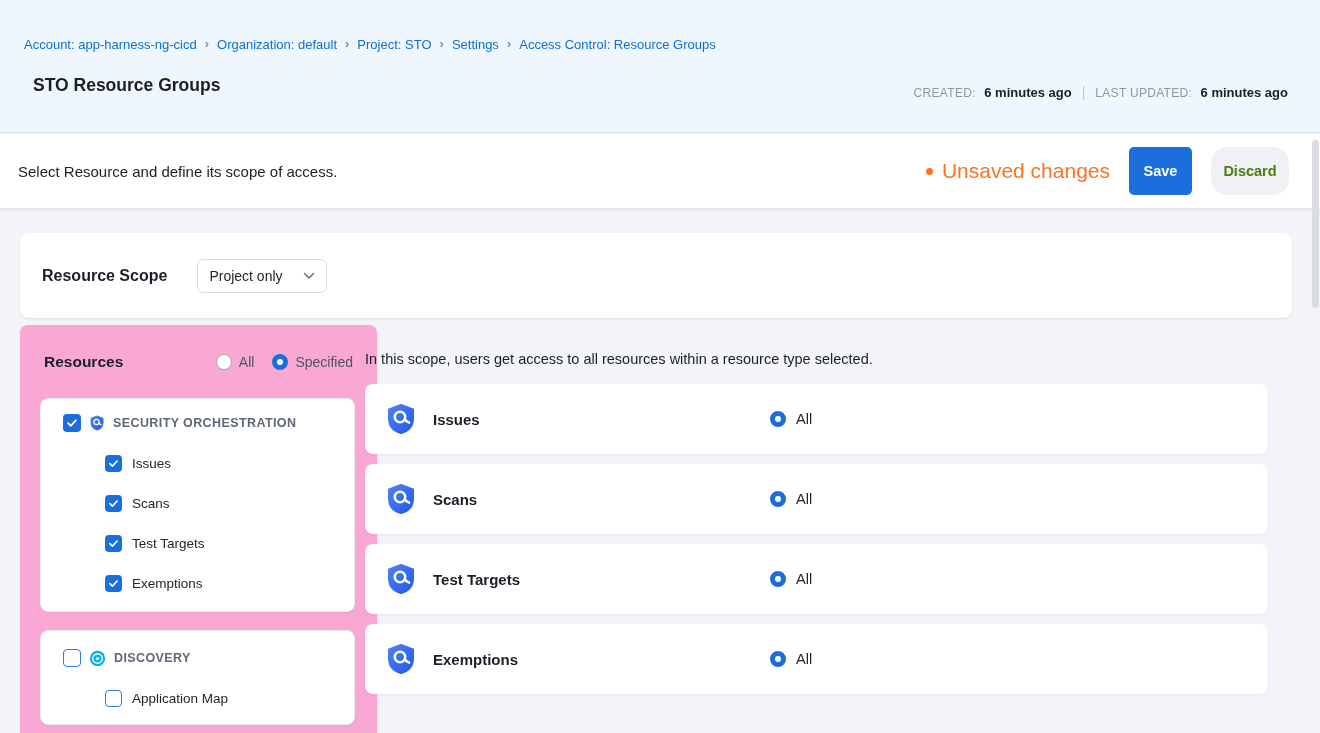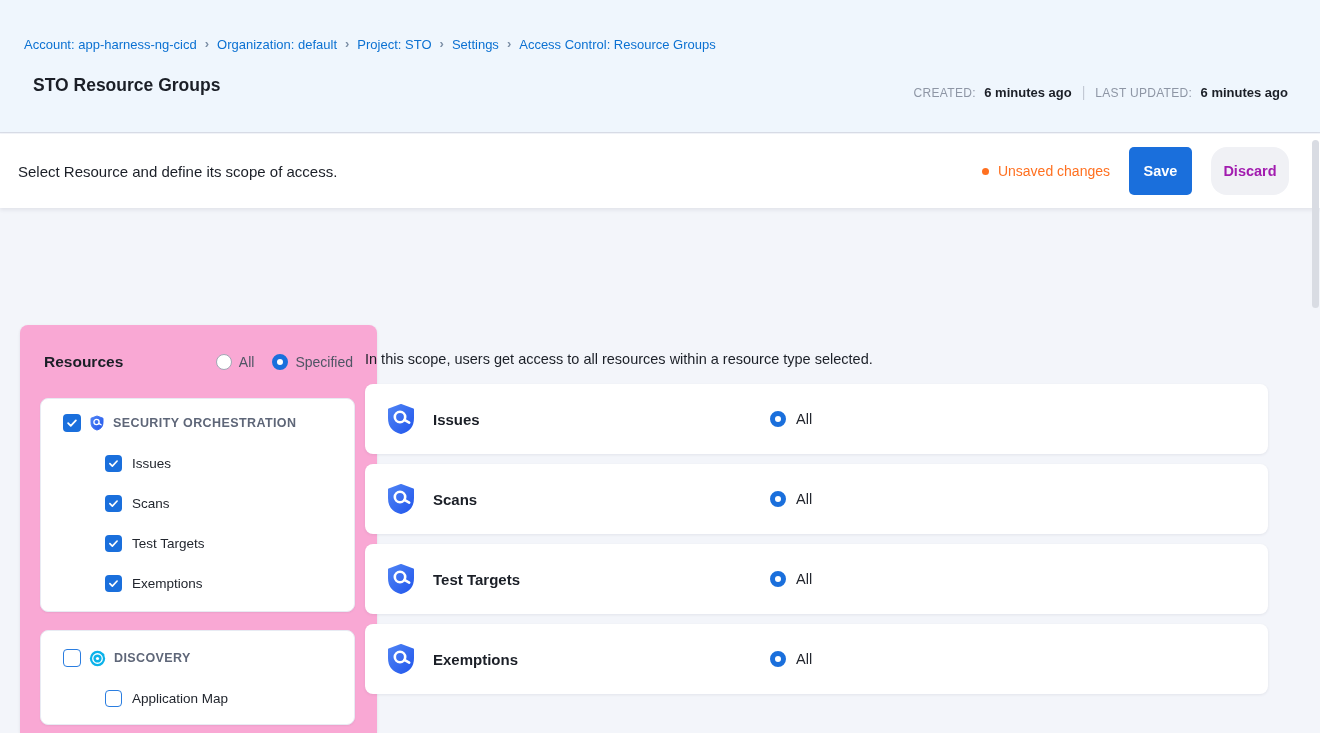--- a/index.html
+++ b/index.html
@@ -17,26 +17,26 @@
   .meta { position:absolute; right:32px; top:83px; display:flex; align-items:center; gap:10px; }
   .meta-label { font-size:12px; color:#8e96a5; letter-spacing:.3px; }
   .meta-value { font-size:13px; font-weight:700; color:#1b1f27; margin-left:4px; }
   .meta-sep { color:#c3c9d4; font-size:14px; }
 
   
   .toolbar { position:absolute; left:0; top:134px; width:1320px; height:74px; background:#ffffff;
              box-shadow:0 2px 4px rgba(40,41,61,0.09); display:flex; align-items:center; }
   .toolbar-desc { margin-left:18px; font-size:15px; color:#1b1f27; }
   .toolbar-right { margin-left:auto; margin-right:31px; display:flex; align-items:center; gap:19px; }
-  .unsaved { display:flex; align-items:center; gap:9px; color:#ff7020; font-size:14px; }
+  .unsaved { display:flex; align-items:center; gap:9px; color:#ff7020; font-size:21px; }
   .unsaved-dot { width:7px; height:7px; border-radius:50%; background:#ff7020; }
   .btn { border:none; border-radius:5px; height:48px; font-size:14.5px; font-weight:700; cursor:pointer;
          font-family:"Liberation Sans", sans-serif; }
   .btn-save { width:63px; background:#1a6fdc; color:#ffffff; }
-  .btn-discard { width:78px; background:#f0f1f5; color:#a21caf;border-radius:16px; }
+  .btn-discard { width:78px; background:#f0f1f5; color:#4d7c0f;border-radius:16px; }
 
   
   .scope-card { position:absolute; left:20px; top:233px; width:1272px; height:85px; background:#fff;
                 border-radius:8px; box-shadow:0 1px 3px rgba(40,41,61,0.10); display:flex; align-items:center; }
   .scope-label { margin-left:22px; font-size:16px; font-weight:700; }
   .scope-select { margin-left:30px; width:130px; height:34px; background:#fff; border:1px solid #d8dbe6;
                   border-radius:6px; display:flex; align-items:center; padding:0 11px; cursor:pointer; }
   .scope-select-value { font-size:14px; color:#22262e; }
   .scope-select svg { margin-left:auto; }
 
@@ -140,20 +140,29 @@
     <div class="toolbar-right">
       <div class="unsaved">
         <span class="unsaved-dot"></span>
         <span>Unsaved changes</span>
       </div>
       <button class="btn btn-save">Save</button>
       <button class="btn btn-discard">Discard</button>
     </div>
   </div>
 
+  <div class="scope-card">
+    <div class="scope-label">Resource Scope</div>
+    <div class="scope-select">
+      <span class="scope-select-value">Project only</span>
+      <svg width="12" height="8" viewBox="0 0 12 8">
+        <polyline points="1.5,1.5 6,6 10.5,1.5" fill="none" stroke="#6b7183" stroke-width="1.6" stroke-linecap="round" stroke-linejoin="round"></polyline>
+      </svg>
+    </div>
+  </div>
 
   <div class="panel">
     <div class="panel-header">
       <div class="panel-title">Resources</div>
       <div class="radio-group">
         <div class="radio-opt">
           <span class="radio off"></span>
           <span class="radio-opt-label">All</span>
         </div>
         <div class="radio-opt">

